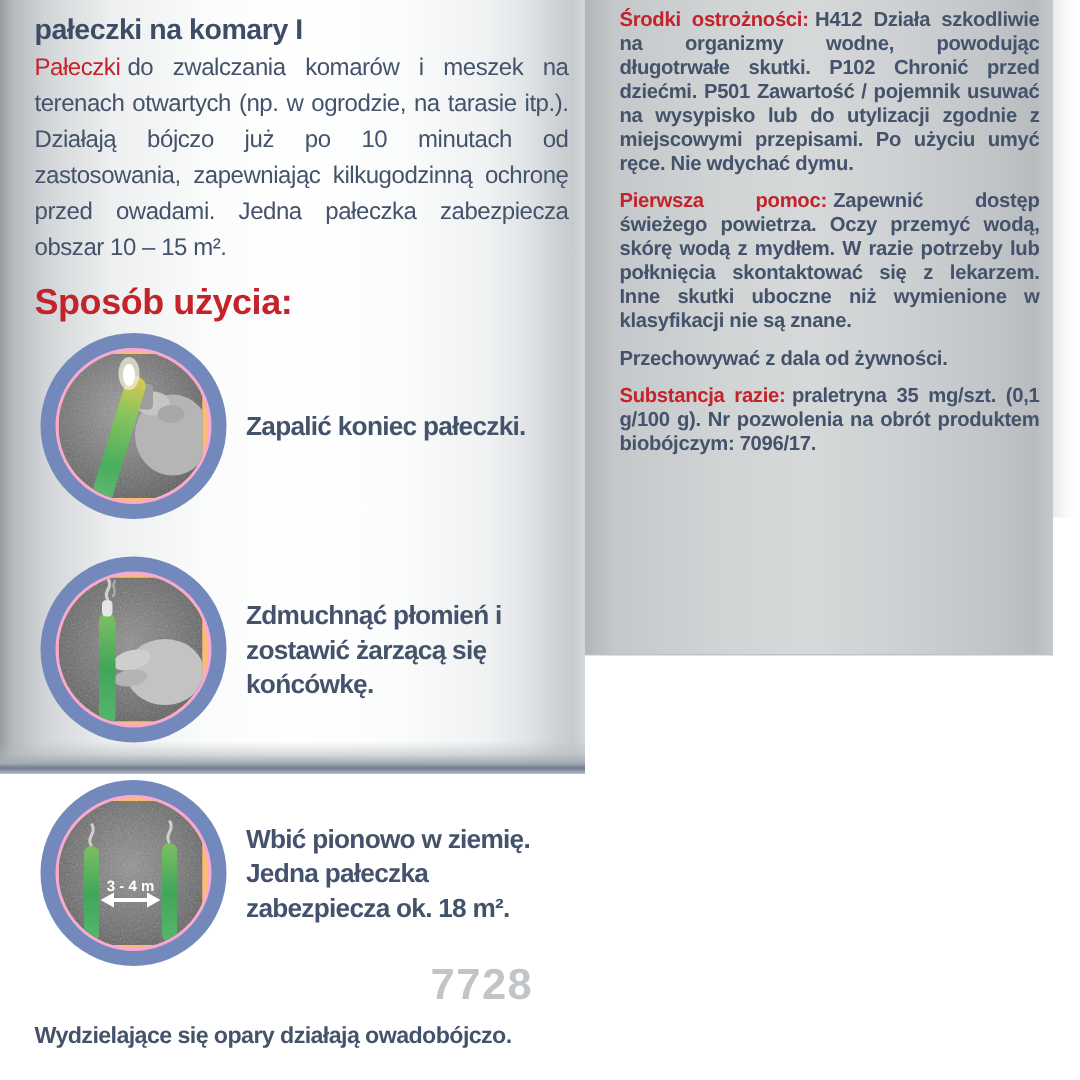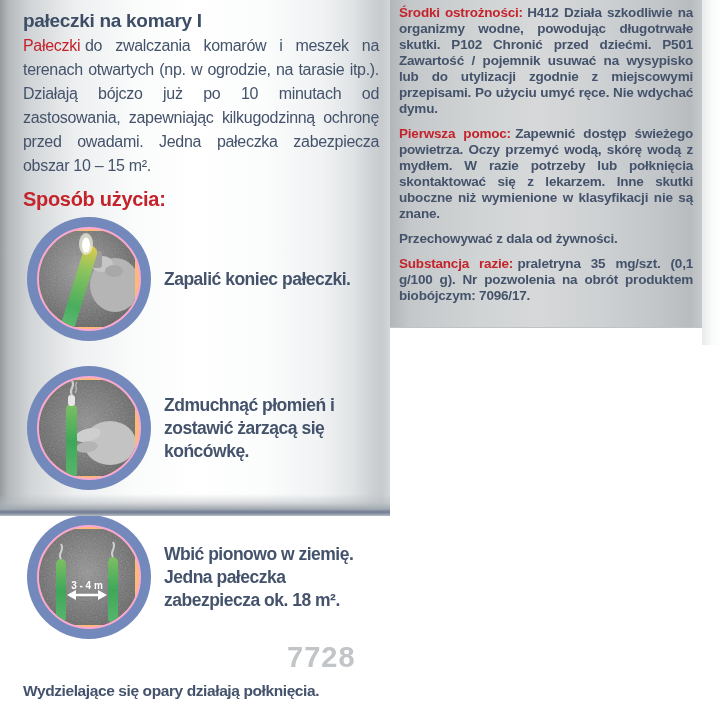--- a/index.html
+++ b/index.html
@@ -19,21 +19,21 @@
     background:linear-gradient(180deg,
       rgba(190,195,199,0) 0%,rgba(180,185,190,0.5) 40%,
       #a3aab3 68%,#717c92 82%,#8d95a4 90%,#b8bec6 100%);
   }
   .left-content{position:relative;padding:9px 0 0 23px;width:384px;}
   .red{color:#c4232b;}
   .page-title{font-size:19px;font-weight:700;letter-spacing:-0.3px;color:#3e4d66;line-height:24px;}
   .intro{width:356px;font-size:16px;font-weight:400;letter-spacing:-0.3px;line-height:24px;
          text-align:justify;color:#44536b;margin-top:1px;}
   .intro .lead{margin-right:0.30em;}
-  .usage-heading{font-size:20px;font-weight:700;letter-spacing:-0.3px;color:#c4232b;margin:10px 0 6px 0;}
+  .usage-heading{font-size:24px;font-weight:700;letter-spacing:-0.3px;color:#c4232b;margin:10px 0 6px 0;}
 
   .steps{display:flex;flex-direction:column;gap:25px;margin-left:4px;}
   .step-row{display:flex;align-items:center;}
   .step-circle{
     width:124px;height:124px;border-radius:50%;background:#7389bc;flex:0 0 auto;
     display:flex;align-items:center;justify-content:center;
   }
   .photo-ring{
     width:104px;height:104px;border-radius:50%;border:2px solid #f9a8d4;
     overflow:hidden;display:flex;align-items:center;justify-content:flex-start;background:#fdba74;
@@ -47,25 +47,26 @@
     position:absolute;left:287px;top:641px;font-size:29px;font-weight:700;
     letter-spacing:1px;color:#c2c5c8;
   }
   .footer-line{
     position:absolute;left:23px;top:682px;width:360px;font-size:15.5px;font-weight:700;
     letter-spacing:-0.4px;color:#44536b;
   }
 
   
   .can-right{
-    position:absolute;left:390px;top:0;width:312px;height:328px;overflow:hidden;
+    position:absolute;left:390px;top:0;width:312px;height:437px;overflow:hidden;
     background:linear-gradient(90deg,
       #b2b6b9 0px,#c5c8ca 20px,#d1d4d5 90px,#d6d8d9 150px,
       #ced1d3 210px,#c1c5c8 272px,#b8bcbf 300px,#c6c9cb 312px);
     border-bottom:1px solid #c0c3c5;
+    padding-left:14px;
   }
   .right-edge{
     position:absolute;left:702px;top:0;width:18px;height:345px;
     background:linear-gradient(90deg,#e8eaeb 0%,#f9fafa 55%,#ffffff 100%);
   }
   .right-content{padding:5px 9px 0 9px;}
   .panel-par{
     font-size:13.5px;font-weight:700;letter-spacing:-0.2px;line-height:16px;
     text-align:justify;color:#44536b;margin:0 0 9px 0;
   }
@@ -207,21 +208,21 @@
               </svg>
             </div>
           </div>
           <div class="step-caption">Wbić pionowo w ziemię. Jedna pałeczka zabezpiecza ok. 18 m².</div>
         </div>
 
       </div>
     </div>
 
     <div class="code-number">7728</div>
-    <div class="footer-line">Wydzielające się opary działają połknięcia.</div>
+    <div class="footer-line">Wydzielające się opary działają owadobójczo.</div>
     <div class="can-bottom"></div>
   </div>
 
   <div class="can-right">
     <div class="right-content">
 
       <p class="panel-par">
         <span class="lead">Środki ostrożności:</span><span>H412 Działa szkodliwie na organizmy wodne, powodując długotrwałe skutki. P102 Chronić przed dziećmi. P501 Zawartość / pojemnik usuwać na wysypisko lub do utylizacji zgodnie z miejscowymi przepisami. Po użyciu umyć ręce. Nie wdychać dymu.</span>
       </p>
 

